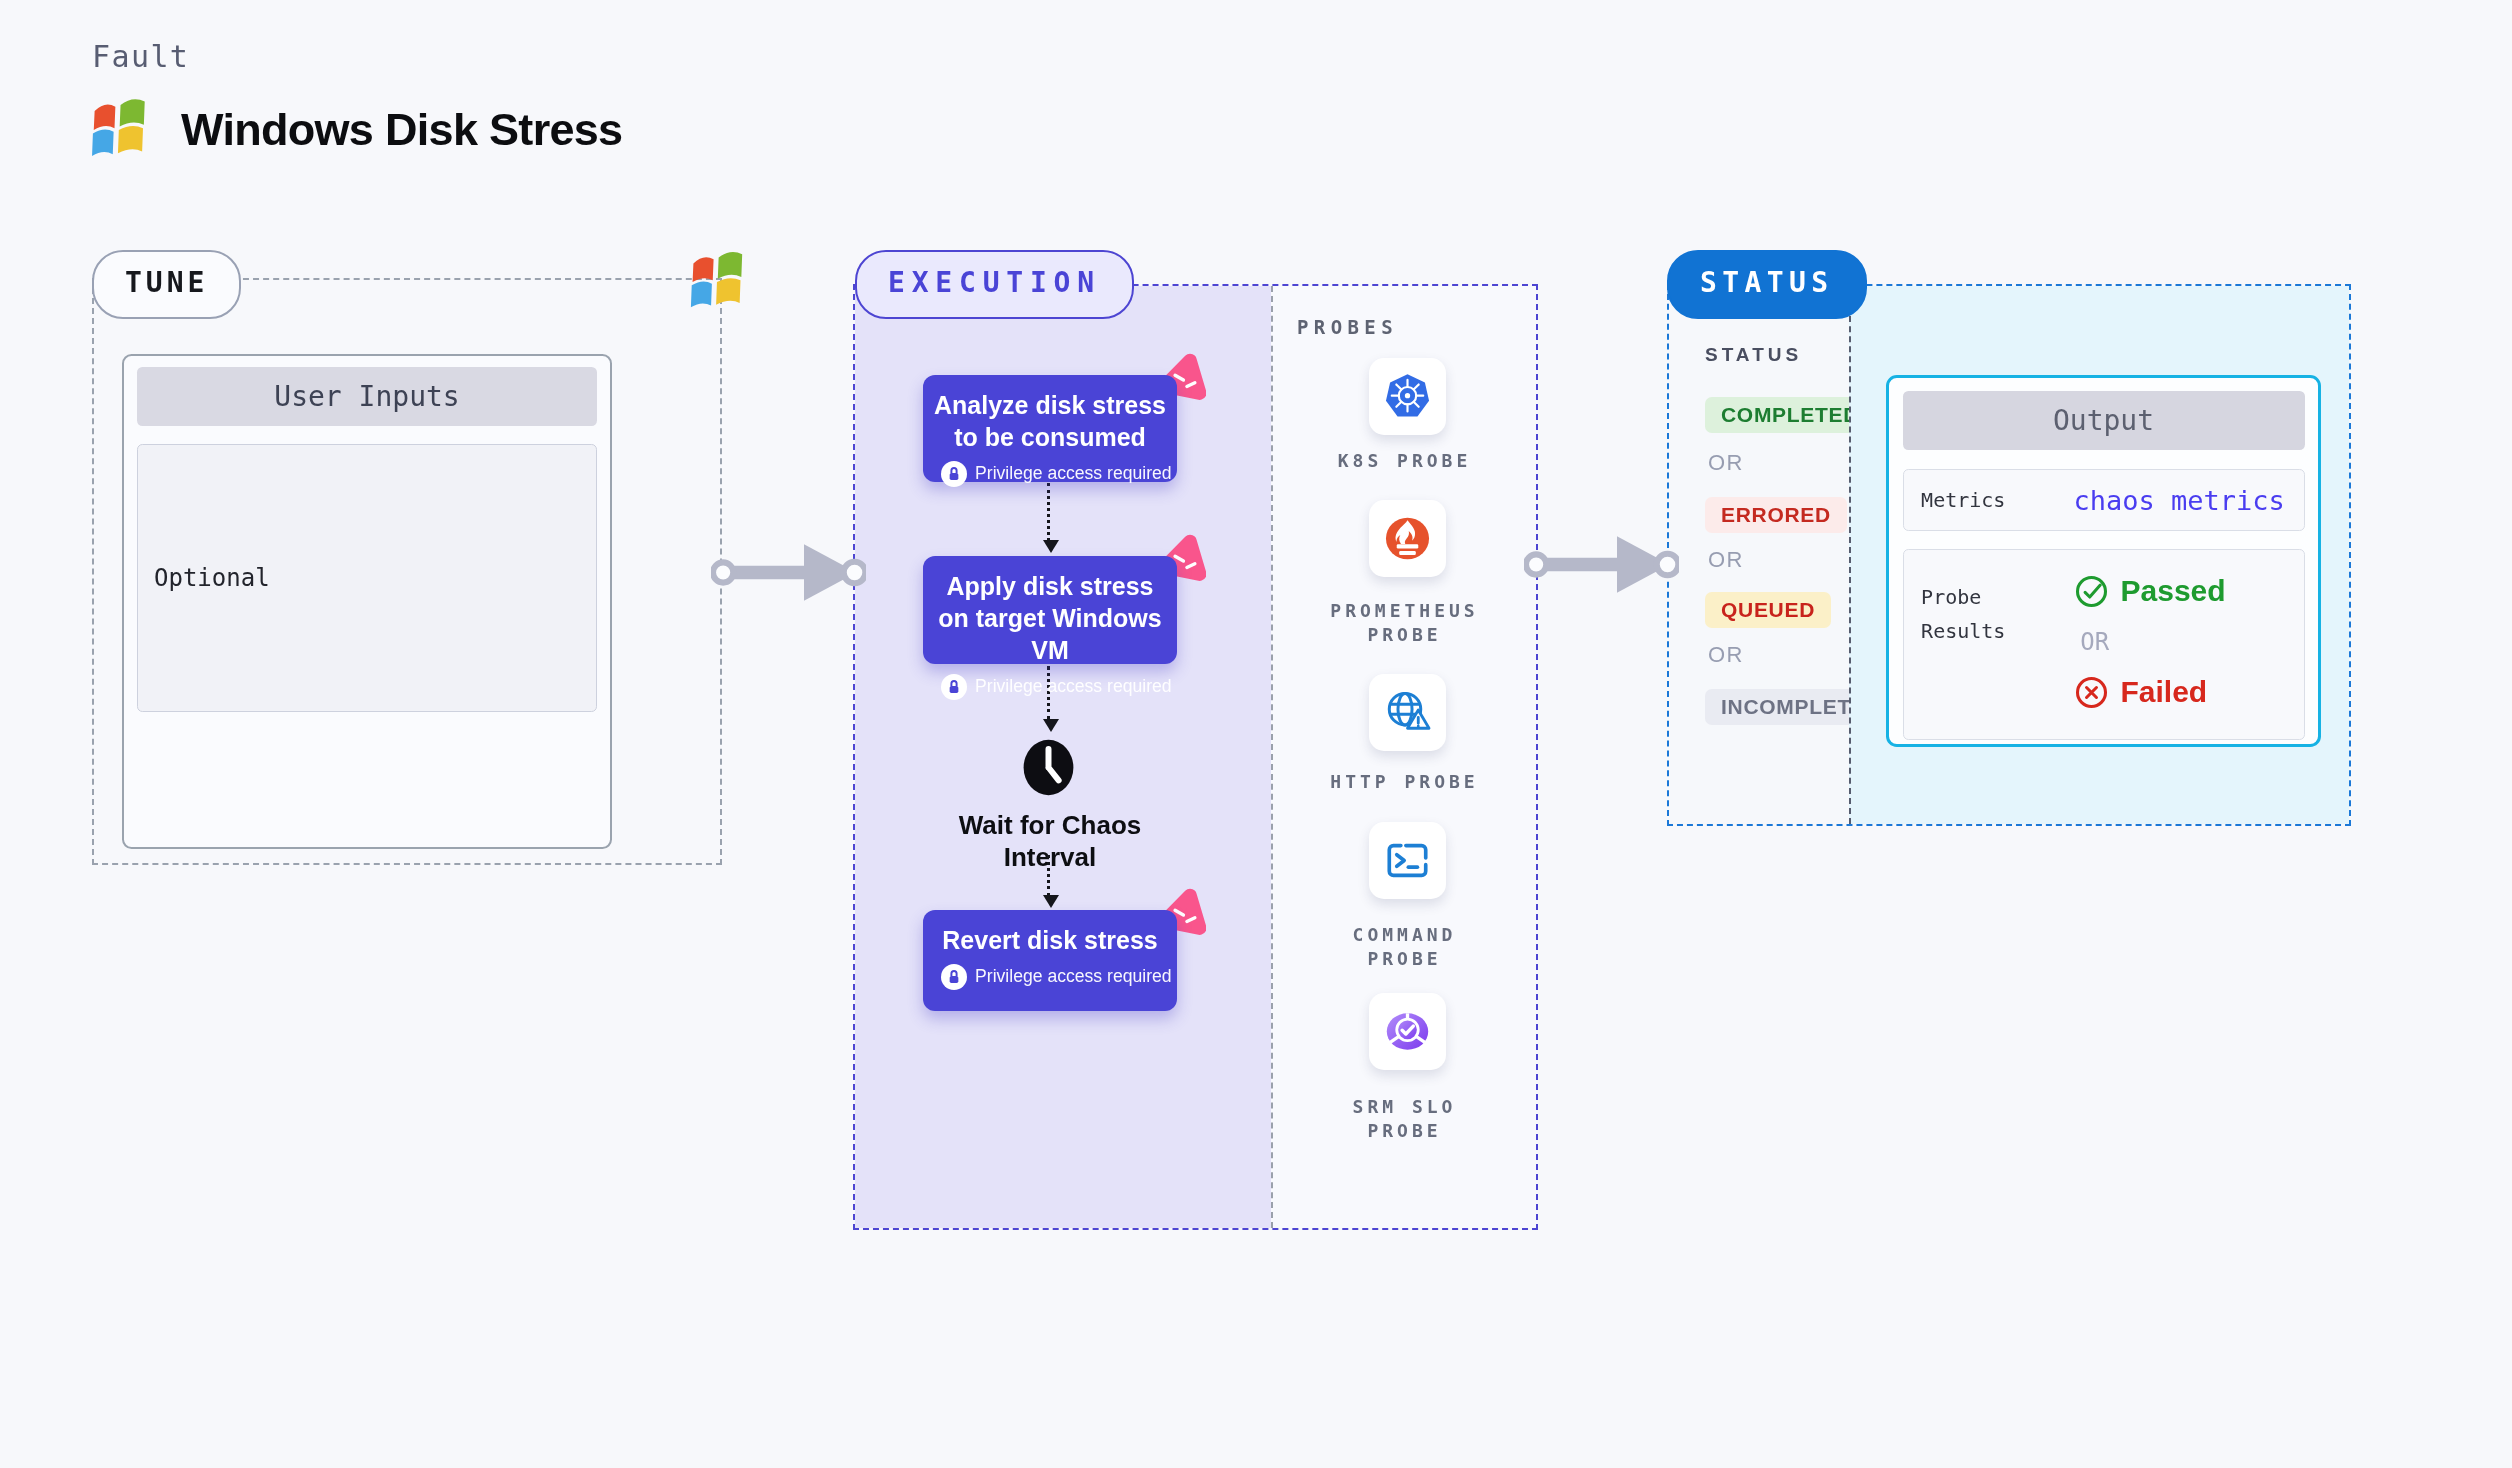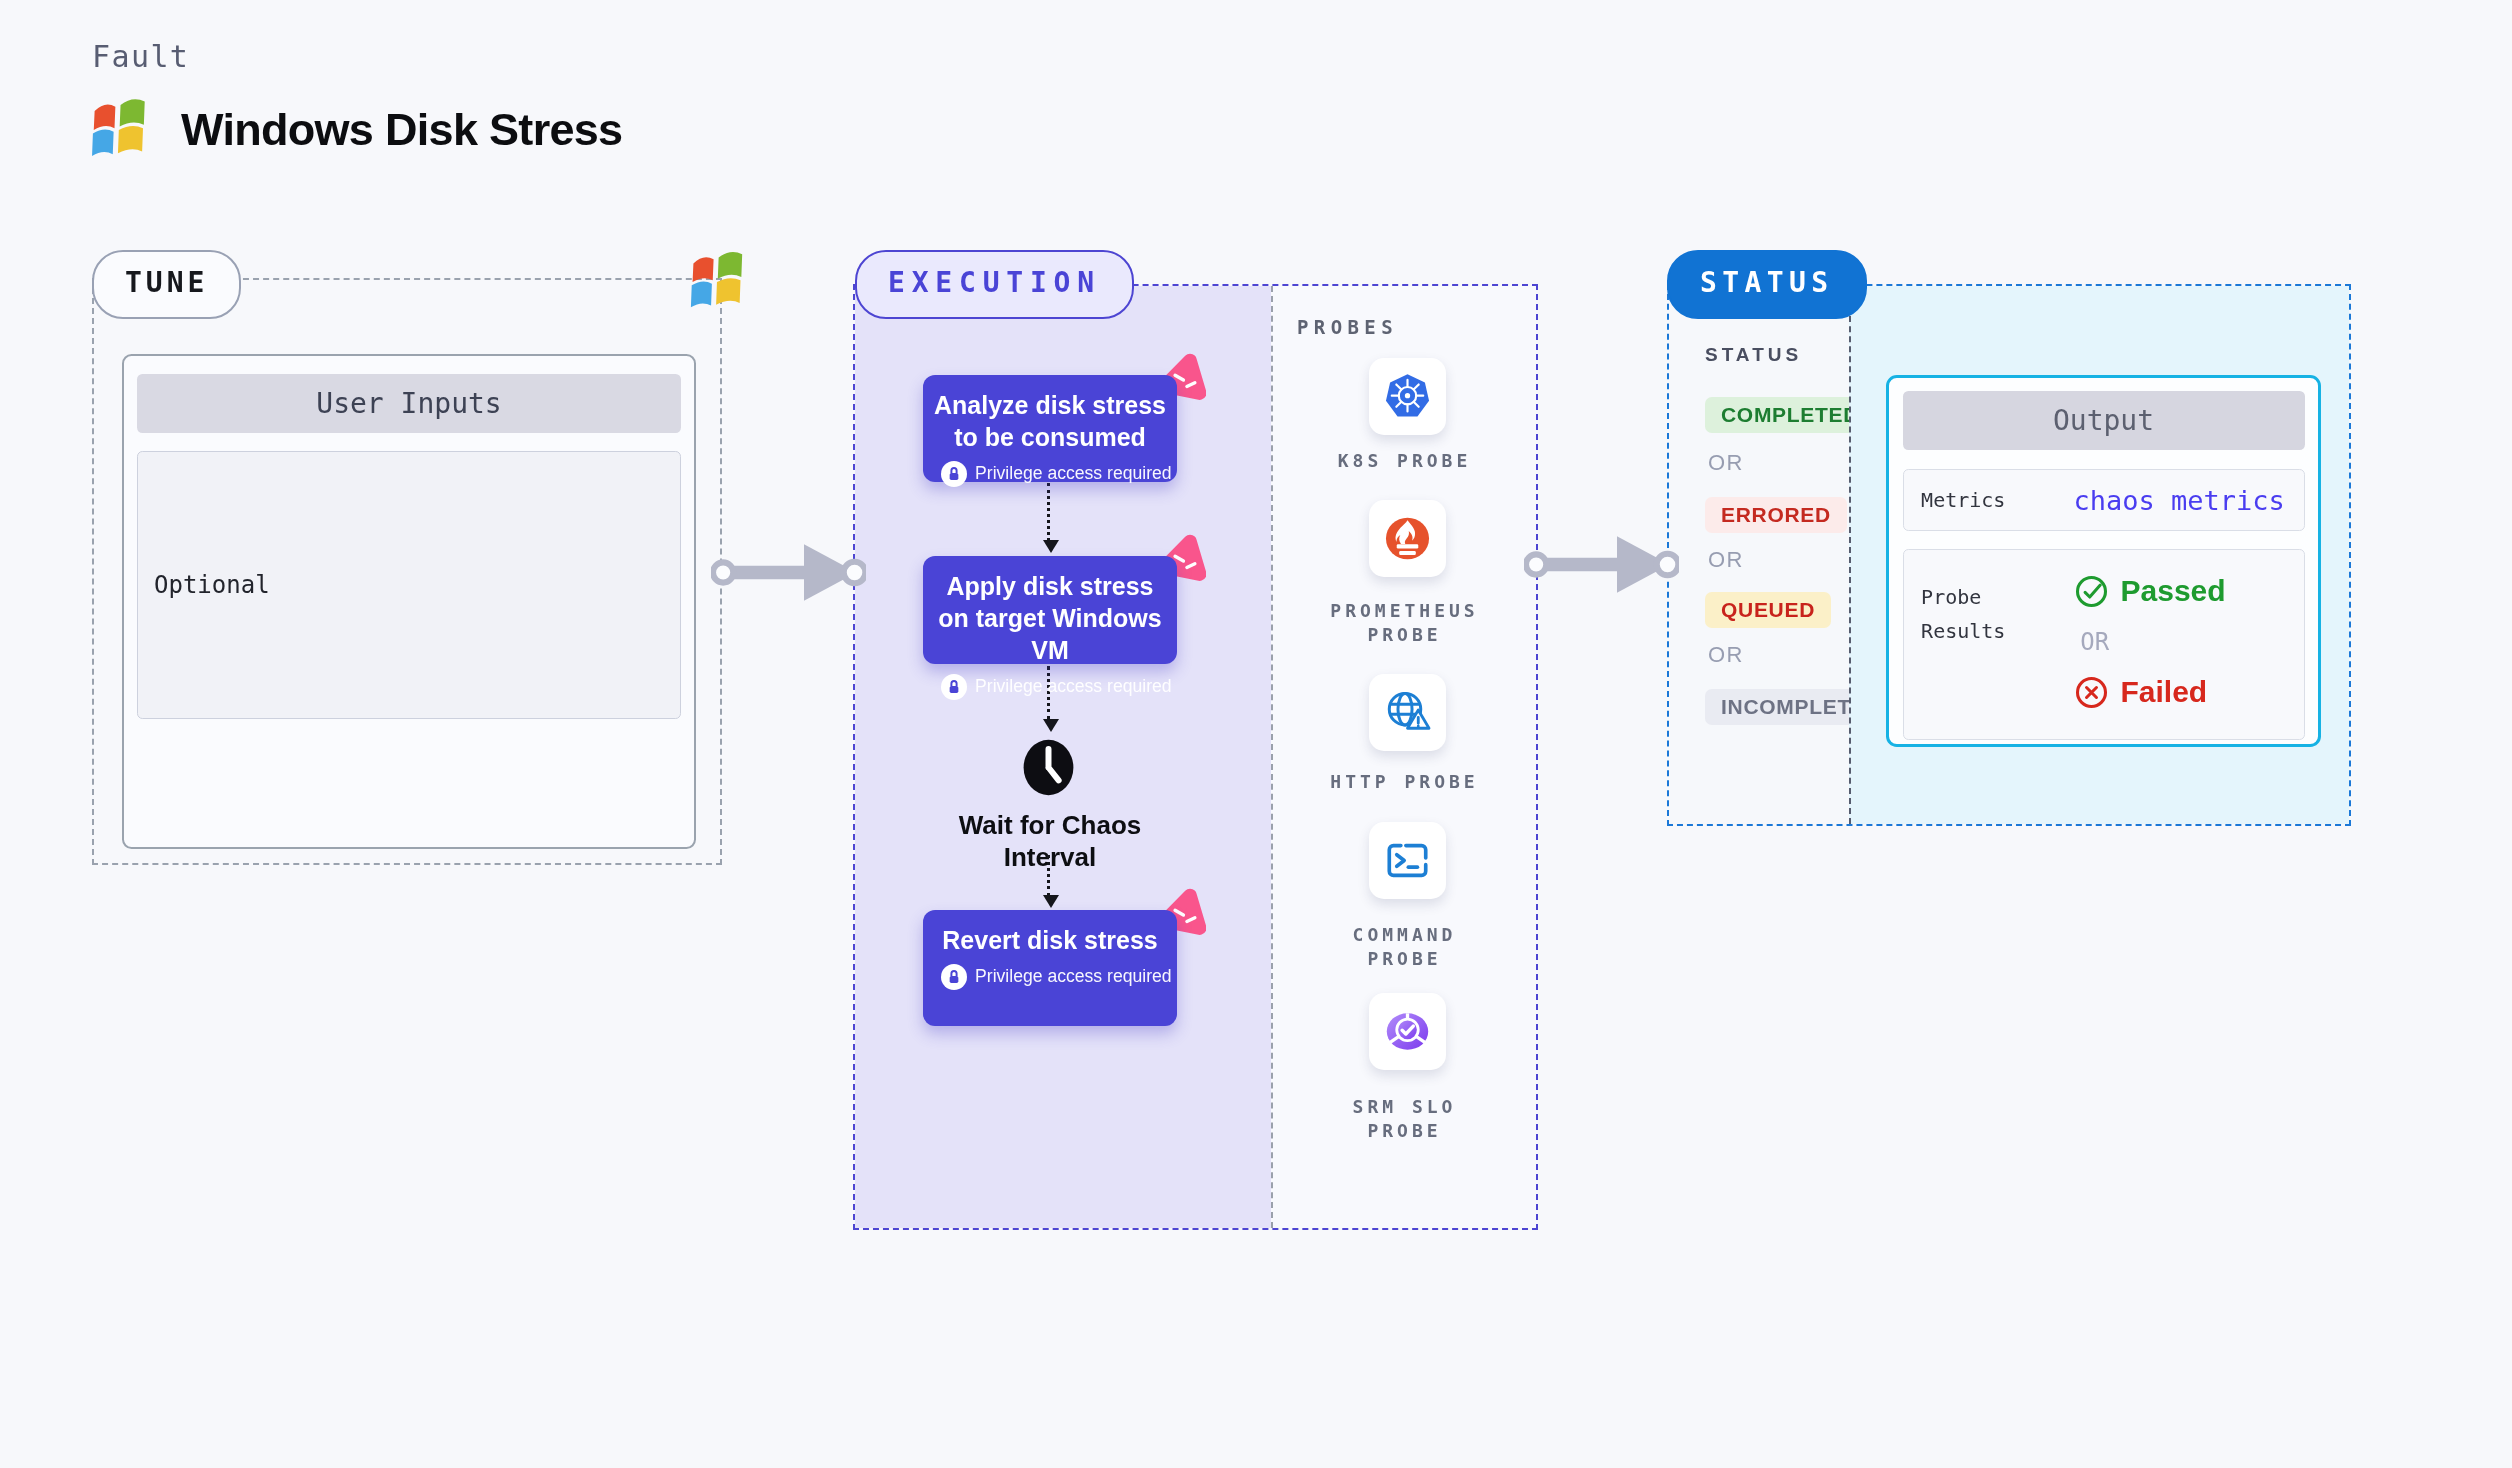--- a/index.html
+++ b/index.html
@@ -16,22 +16,22 @@
   
   .pill{position:absolute;height:57px;line-height:54px;border-radius:31px;padding:4px 31px;
         font-size:28px;font-weight:bold;letter-spacing:4px;z-index:6;}
   .pill-tune{left:92px;top:250px;background:#fafbfe;border:2px solid #99a1b4;color:#16181d;}
   .pill-exec{left:855px;top:250px;background:#eae9fd;border:2.7px solid #4d45d2;color:#4a44d6;letter-spacing:6.8px;}
   .pill-result{left:1667px;top:250px;background:#1173d3;border:2.7px solid #1173d3;color:#ffffff;letter-spacing:5.4px;}
 
   
   .tune-box{left:92px;top:278px;width:630px;height:587px;border:2px dashed #9aa2ae;box-sizing:border-box;}
   .tune-logo{left:685px;top:245px;z-index:7;}
-  .ui-card{left:122px;top:354px;width:574px;height:495px;background:#fafbfe;border:2px solid #9aa3ae;
-           border-radius:9.5px;box-sizing:border-box;padding:18px 13px;z-index:3;}
+  .ui-card{left:122px;top:354px;width:490px;height:495px;background:#fafbfe;border:2px solid #9aa3ae;
+           border-radius:9.5px;box-sizing:border-box;padding:11px 13px;z-index:3;}
   .ui-head{height:59px;line-height:59px;background:#d9d9e3;border-radius:5.4px;text-align:center;
            font-size:28px;color:#3d4254;}
   .ui-row{background:#f1f2f7;border:1.4px solid #cdd1de;border-radius:5.4px;box-sizing:border-box;
           display:grid;grid-template-columns:243px 1fr;align-items:center;}
   .ui-row-req{margin-top:22px;height:76px;}
   .ui-row-opt{margin-top:17.6px;height:268px;}
   .ui-label{font-size:24px;color:#22242c;padding-left:16px;}
   .ui-val{font-size:21.6px;color:#2525e6;}
   .ui-vals{display:flex;flex-direction:column;gap:25px;}
 
@@ -181,21 +181,21 @@
       <svg class="abs" style="left:164px;top:449px" width="59" height="65" viewBox="0 0 64 70">
         <ellipse cx="32" cy="35" rx="27" ry="30" fill="#0d0d12"></ellipse>
         <path d="M32 35 V15 M32 35 l11 14" stroke="#ffffff" stroke-width="6.5" stroke-linecap="round"></path>
       </svg>
       <div class="wait-label" style="top:523px">Wait for Chaos Interval</div>
 
       <svg class="chaos-ic" style="top:601px;right:65px" width="54" height="54" viewBox="0 0 64 64">
         <path d="M14 38 L48 12 L54 52 Z" fill="#f9558c" stroke="#f9558c" stroke-width="16" stroke-linejoin="round" transform="rotate(-8 32 32)"></path>
         <path d="M28 27 l9 7 M40 42 l10 -3" stroke="#ffffff" stroke-width="4" stroke-linecap="round" transform="rotate(-8 32 32)"></path>
       </svg>
-      <div class="node" style="top:624px;height:116px">
+      <div class="node" style="top:624px;height:101px">
         <div class="node-title">Revert disk stress</div>
         <div class="node-badge">
           <svg width="26" height="26" viewBox="0 0 24 24">
             <circle cx="12" cy="12" r="12" fill="#ffffff"></circle>
             <rect x="8" y="11" width="8" height="6.5" rx="1.6" fill="#4a44d6"></rect>
             <path d="M9.6 11 v-2.2 a2.4 2.4 0 0 1 4.8 0 V11" stroke="#4a44d6" stroke-width="1.8" fill="none"></path>
           </svg>
           <span>Privilege access required</span>
         </div>
       </div>

